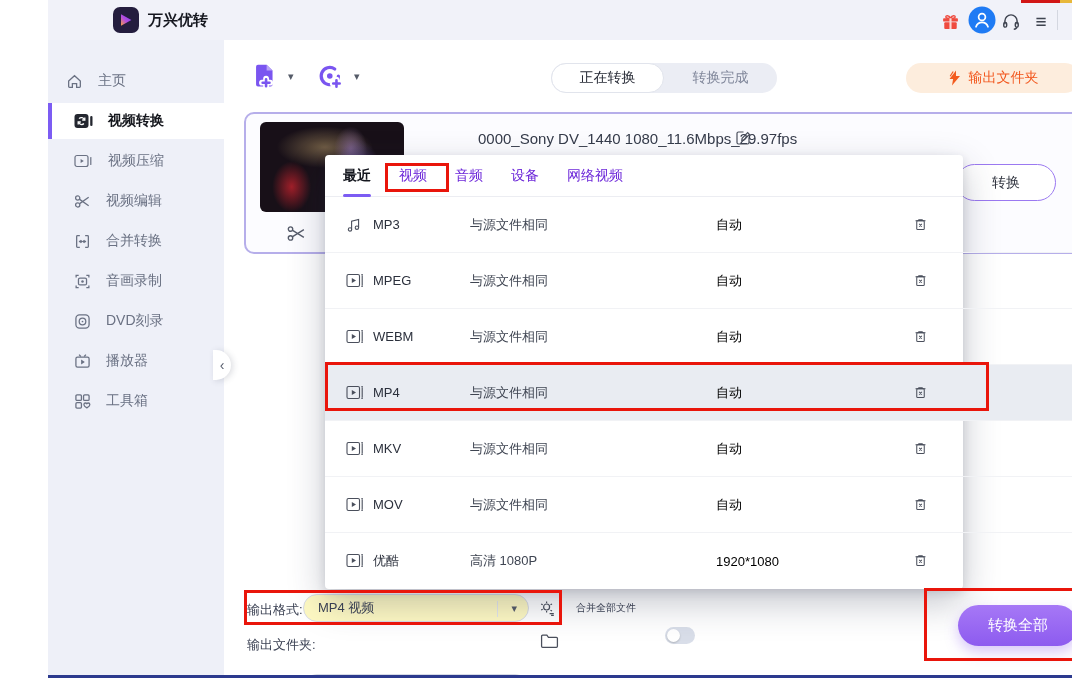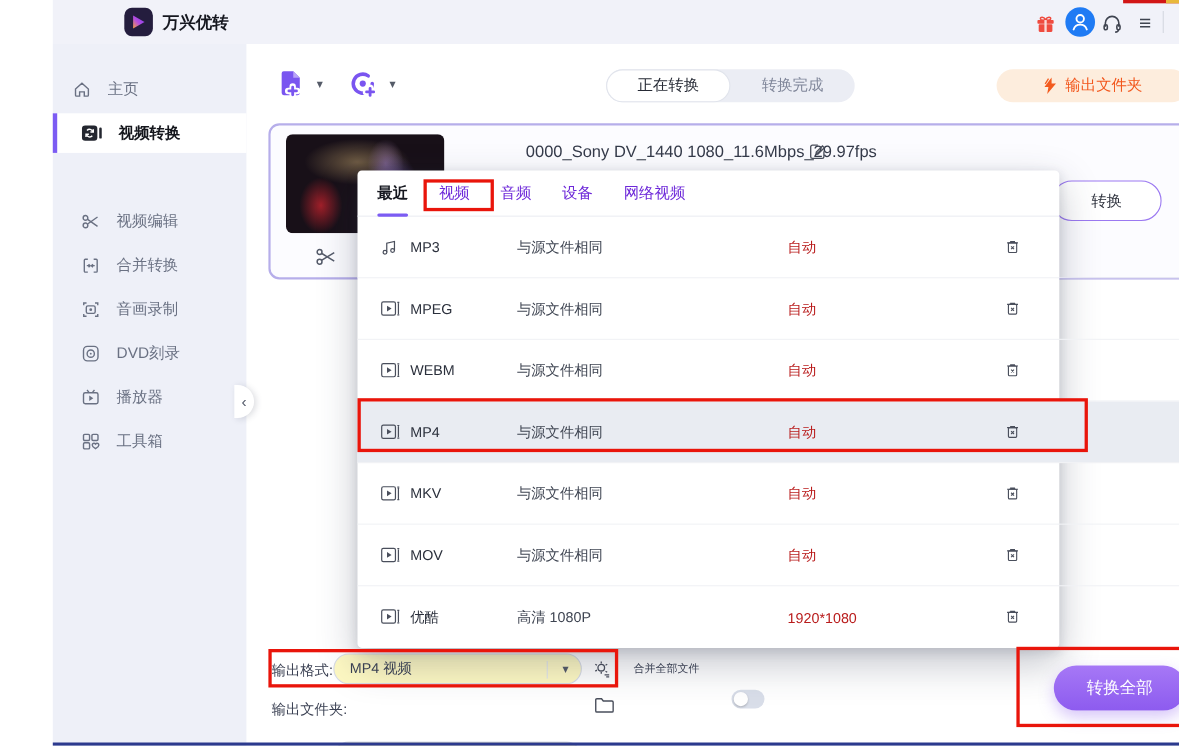--- a/index.html
+++ b/index.html
@@ -52,21 +52,21 @@
   .panel { left:277px; top:155px; width:638px; height:434px; background:#fff; border-radius:4px; box-shadow:0 14px 36px rgba(44,50,74,.28), 0 3px 10px rgba(44,50,74,.14); z-index:10; }
   .panel-tabs { position:absolute; left:0; top:0; width:100%; height:42px; display:flex; align-items:center; gap:28px; padding-left:18px; border-bottom:1px solid #ecedf2; }
   .ptab { font-size:14px; color:#6d28d9; cursor:pointer; position:relative; }
   .ptab.active { font-weight:bold; color:#14161e; }
   .ptab.active::after { content:""; position:absolute; left:0; right:0; bottom:-12px; height:3px; border-radius:2px; background:#7c5cf3; }
   .prow { position:absolute; left:0; width:754px; height:56px; border-bottom:1px solid #f1f2f5; display:flex; align-items:center; cursor:pointer; }
   .prow.selected { background:#e9ecf2; }
   .prow .ricon { position:absolute; left:21px; top:20px; }
   .prow .rname { position:absolute; left:48px; font-size:13px; color:#2b303c; }
   .prow .rqual { position:absolute; left:145px; font-size:13px; color:#3f4552; }
-  .prow .rval  { position:absolute; left:391px; font-size:13px; color:#b91c1c; }
+  .prow .rval  { position:absolute; left:391px; font-size:13px; color:#000000; }
   .prow .rtrash { position:absolute; left:588px; top:20px; cursor:pointer; }
 
   
   .out-label { font-size:13px; color:#3c4254; }
   .pill-select { width:226px; height:28px; background:#fef9c3; border:1px solid #d7dbe6; border-radius:14px; display:flex; align-items:center; padding-left:14px; font-size:13px; color:#3c4254; position:relative; cursor:pointer; }
   .pill-select .divider { position:absolute; right:30px; top:6px; width:1px; height:16px; background:#e2e5ec; }
   .pill-select .caret { position:absolute; right:11px; top:7px; }
   .merge-label { font-size:10px; color:#3c4254; }
   .toggle { width:30px; height:17px; border-radius:9px; background:#d9dee9; position:relative; cursor:pointer; }
   .toggle .knob { position:absolute; left:2px; top:2px; width:13px; height:13px; border-radius:50%; background:#fff; box-shadow:0 1px 2px rgba(0,0,0,.2); }
@@ -142,20 +142,28 @@
   </div>
   <div class="side-item active" style="top:63px;">
     <svg width="19" height="16" viewBox="0 0 19 16">
       <rect x="0.5" y="1" width="14" height="14" rx="3" fill="#23262f"></rect>
       <path d="M4.6 9.2a3.1 3.1 0 0 0 5.3 1.3M10.4 6.8A3.1 3.1 0 0 0 5.1 5.6" stroke="#fff" stroke-width="1.3" fill="none"></path>
       <path d="M10.8 4.4v2.6H8.2M4.2 11.6V9h2.6" stroke="#fff" stroke-width="1.3" fill="none"></path>
       <rect x="16.2" y="3" width="2.3" height="10" rx="1.1" fill="#23262f"></rect>
     </svg>
     <span>视频转换</span>
   </div>
+  <div class="side-item" style="top:103px;">
+    <svg width="19" height="16" viewBox="0 0 19 16" fill="none" stroke="#6a7183" stroke-width="1.2">
+      <rect x="1" y="2.5" width="13" height="11" rx="2"></rect>
+      <path d="M6.6 6l3.2 2-3.2 2z" fill="#6a7183" stroke="none"></path>
+      <path d="M16.8 4.5v7" stroke-linecap="round"></path>
+    </svg>
+    <span>视频压缩</span>
+  </div>
   <div class="side-item" style="top:143px;">
     <svg width="17" height="17" viewBox="0 0 16 16" fill="none" stroke="#6a7183" stroke-width="1.2">
       <circle cx="3.5" cy="4.8" r="2"></circle>
         <circle cx="3.5" cy="11.2" r="2"></circle>
       <path d="M5.3 6 13.8 12M5.3 10 13.8 4"></path>
     </svg>
     <span>视频编辑</span>
   </div>
   <div class="side-item" style="top:183px;">
     <svg width="17" height="17" viewBox="0 0 16 16" fill="none" stroke="#6a7183" stroke-width="1.2">

